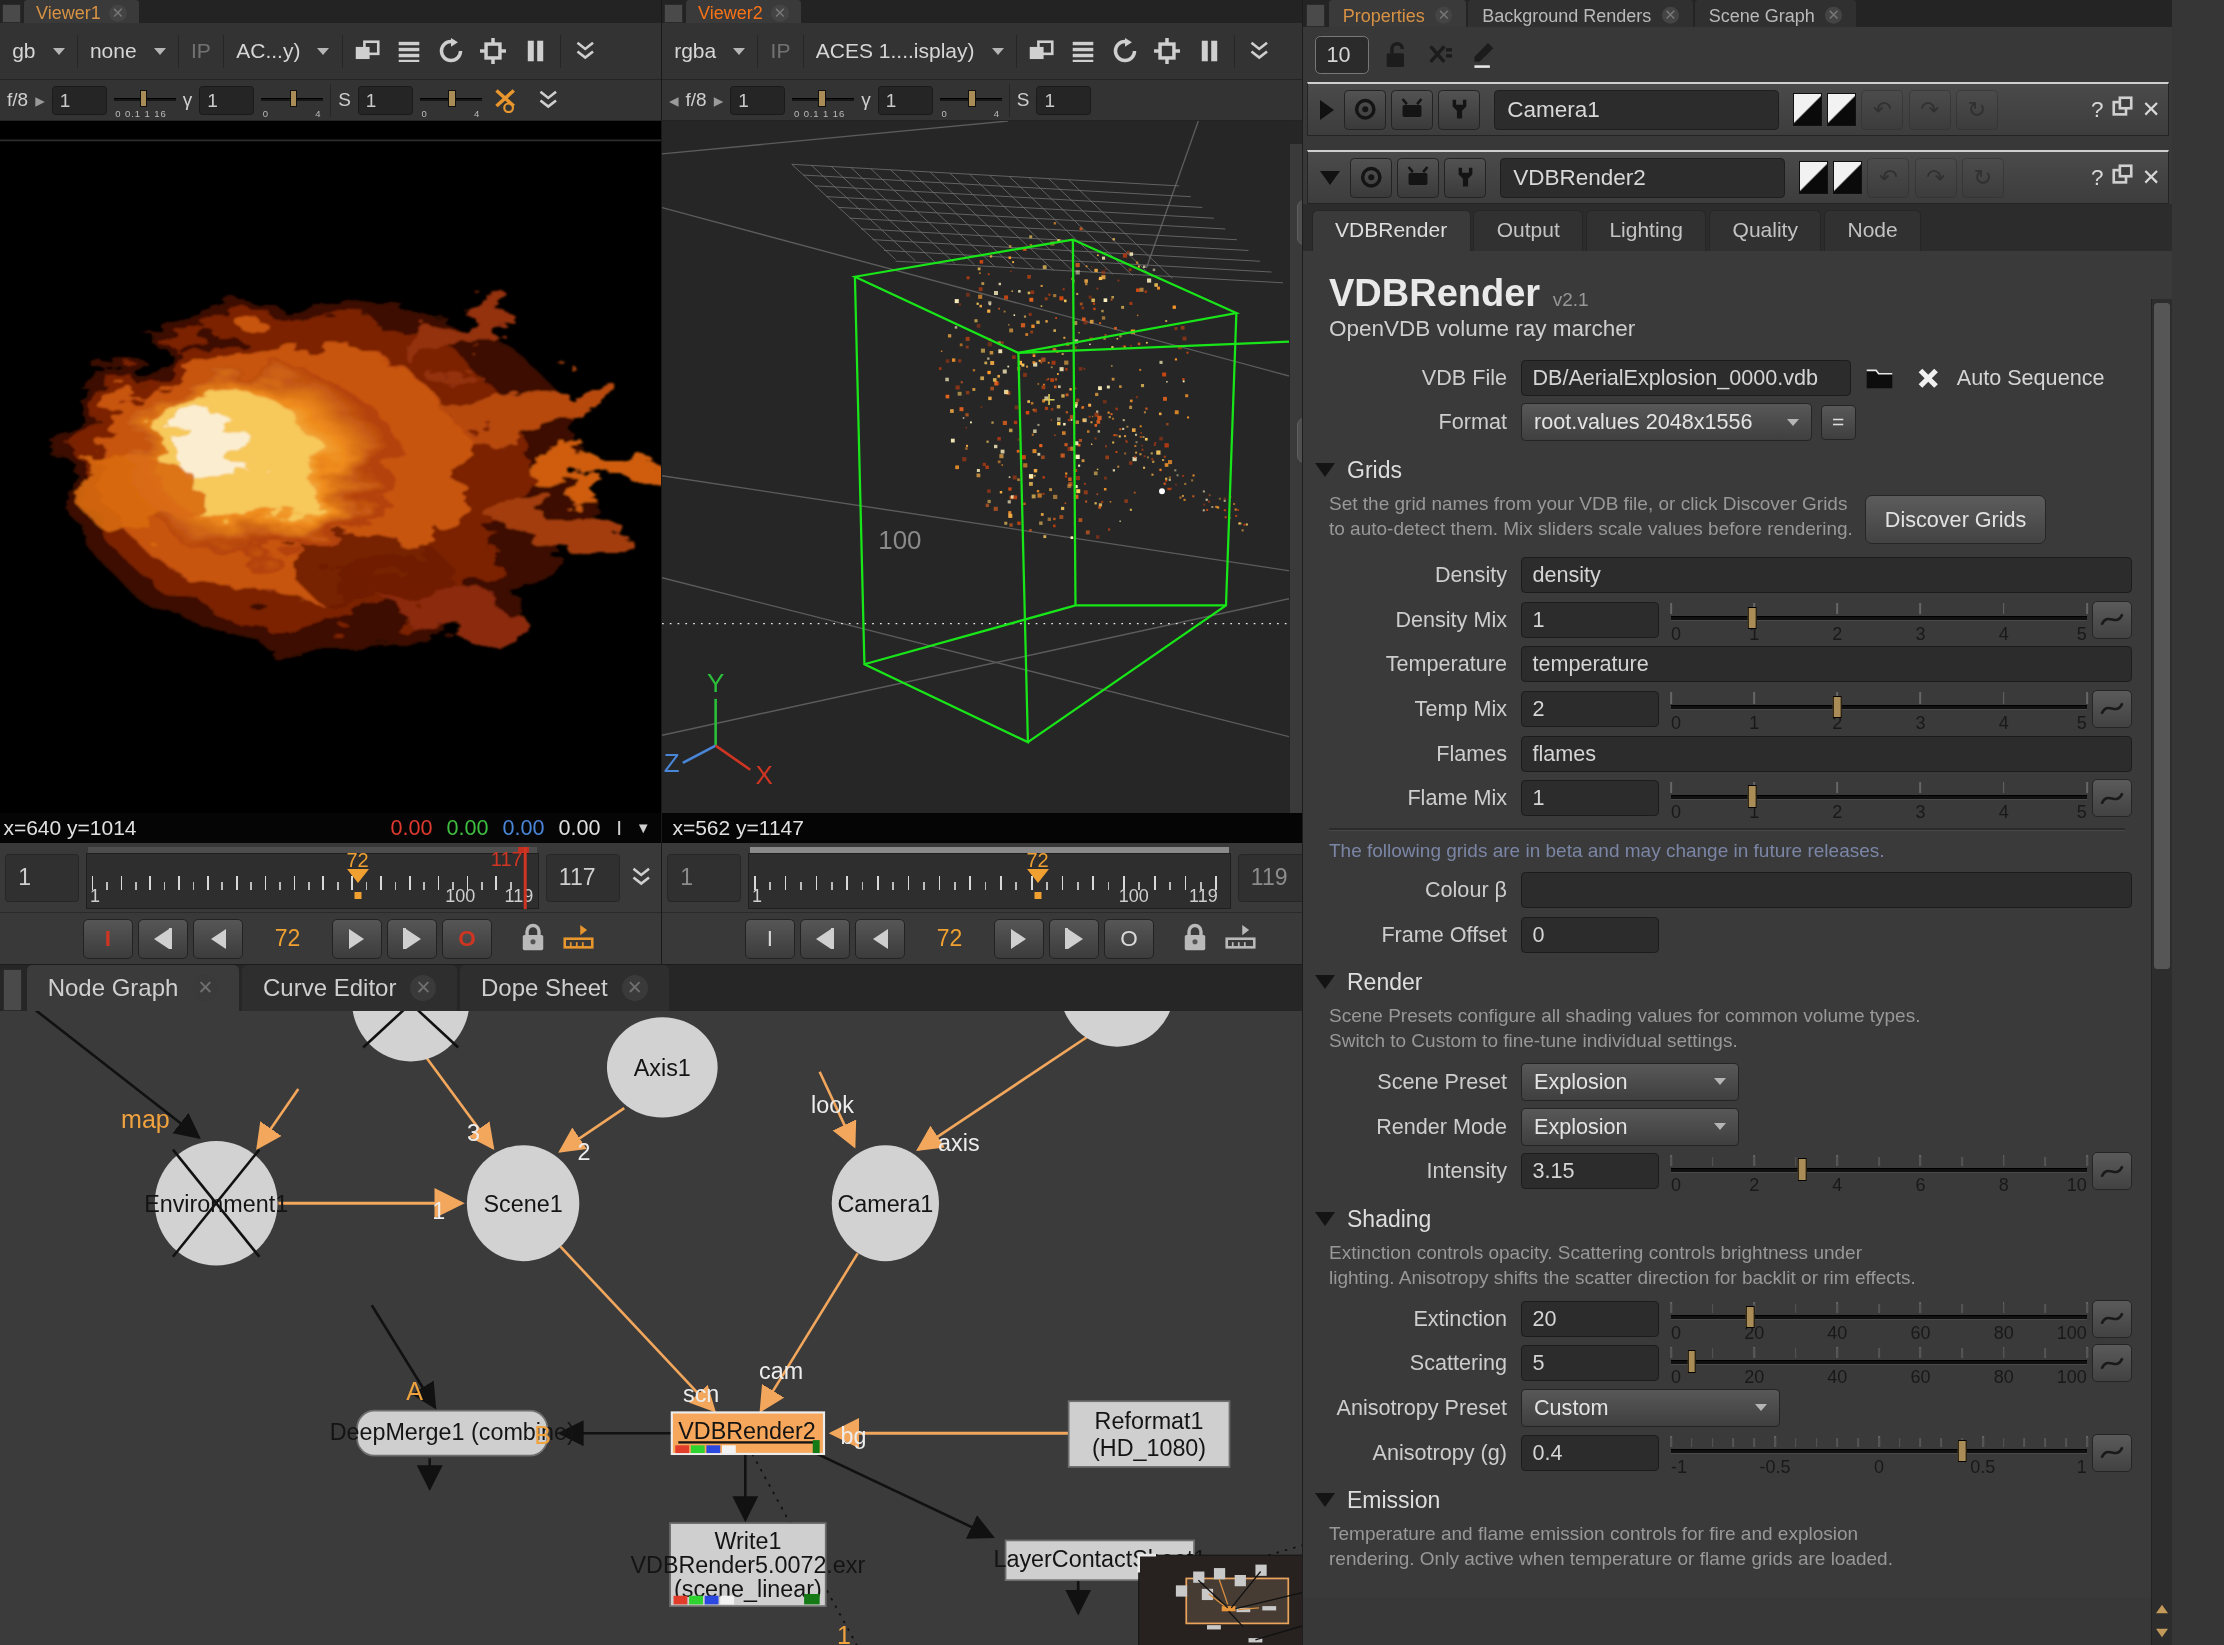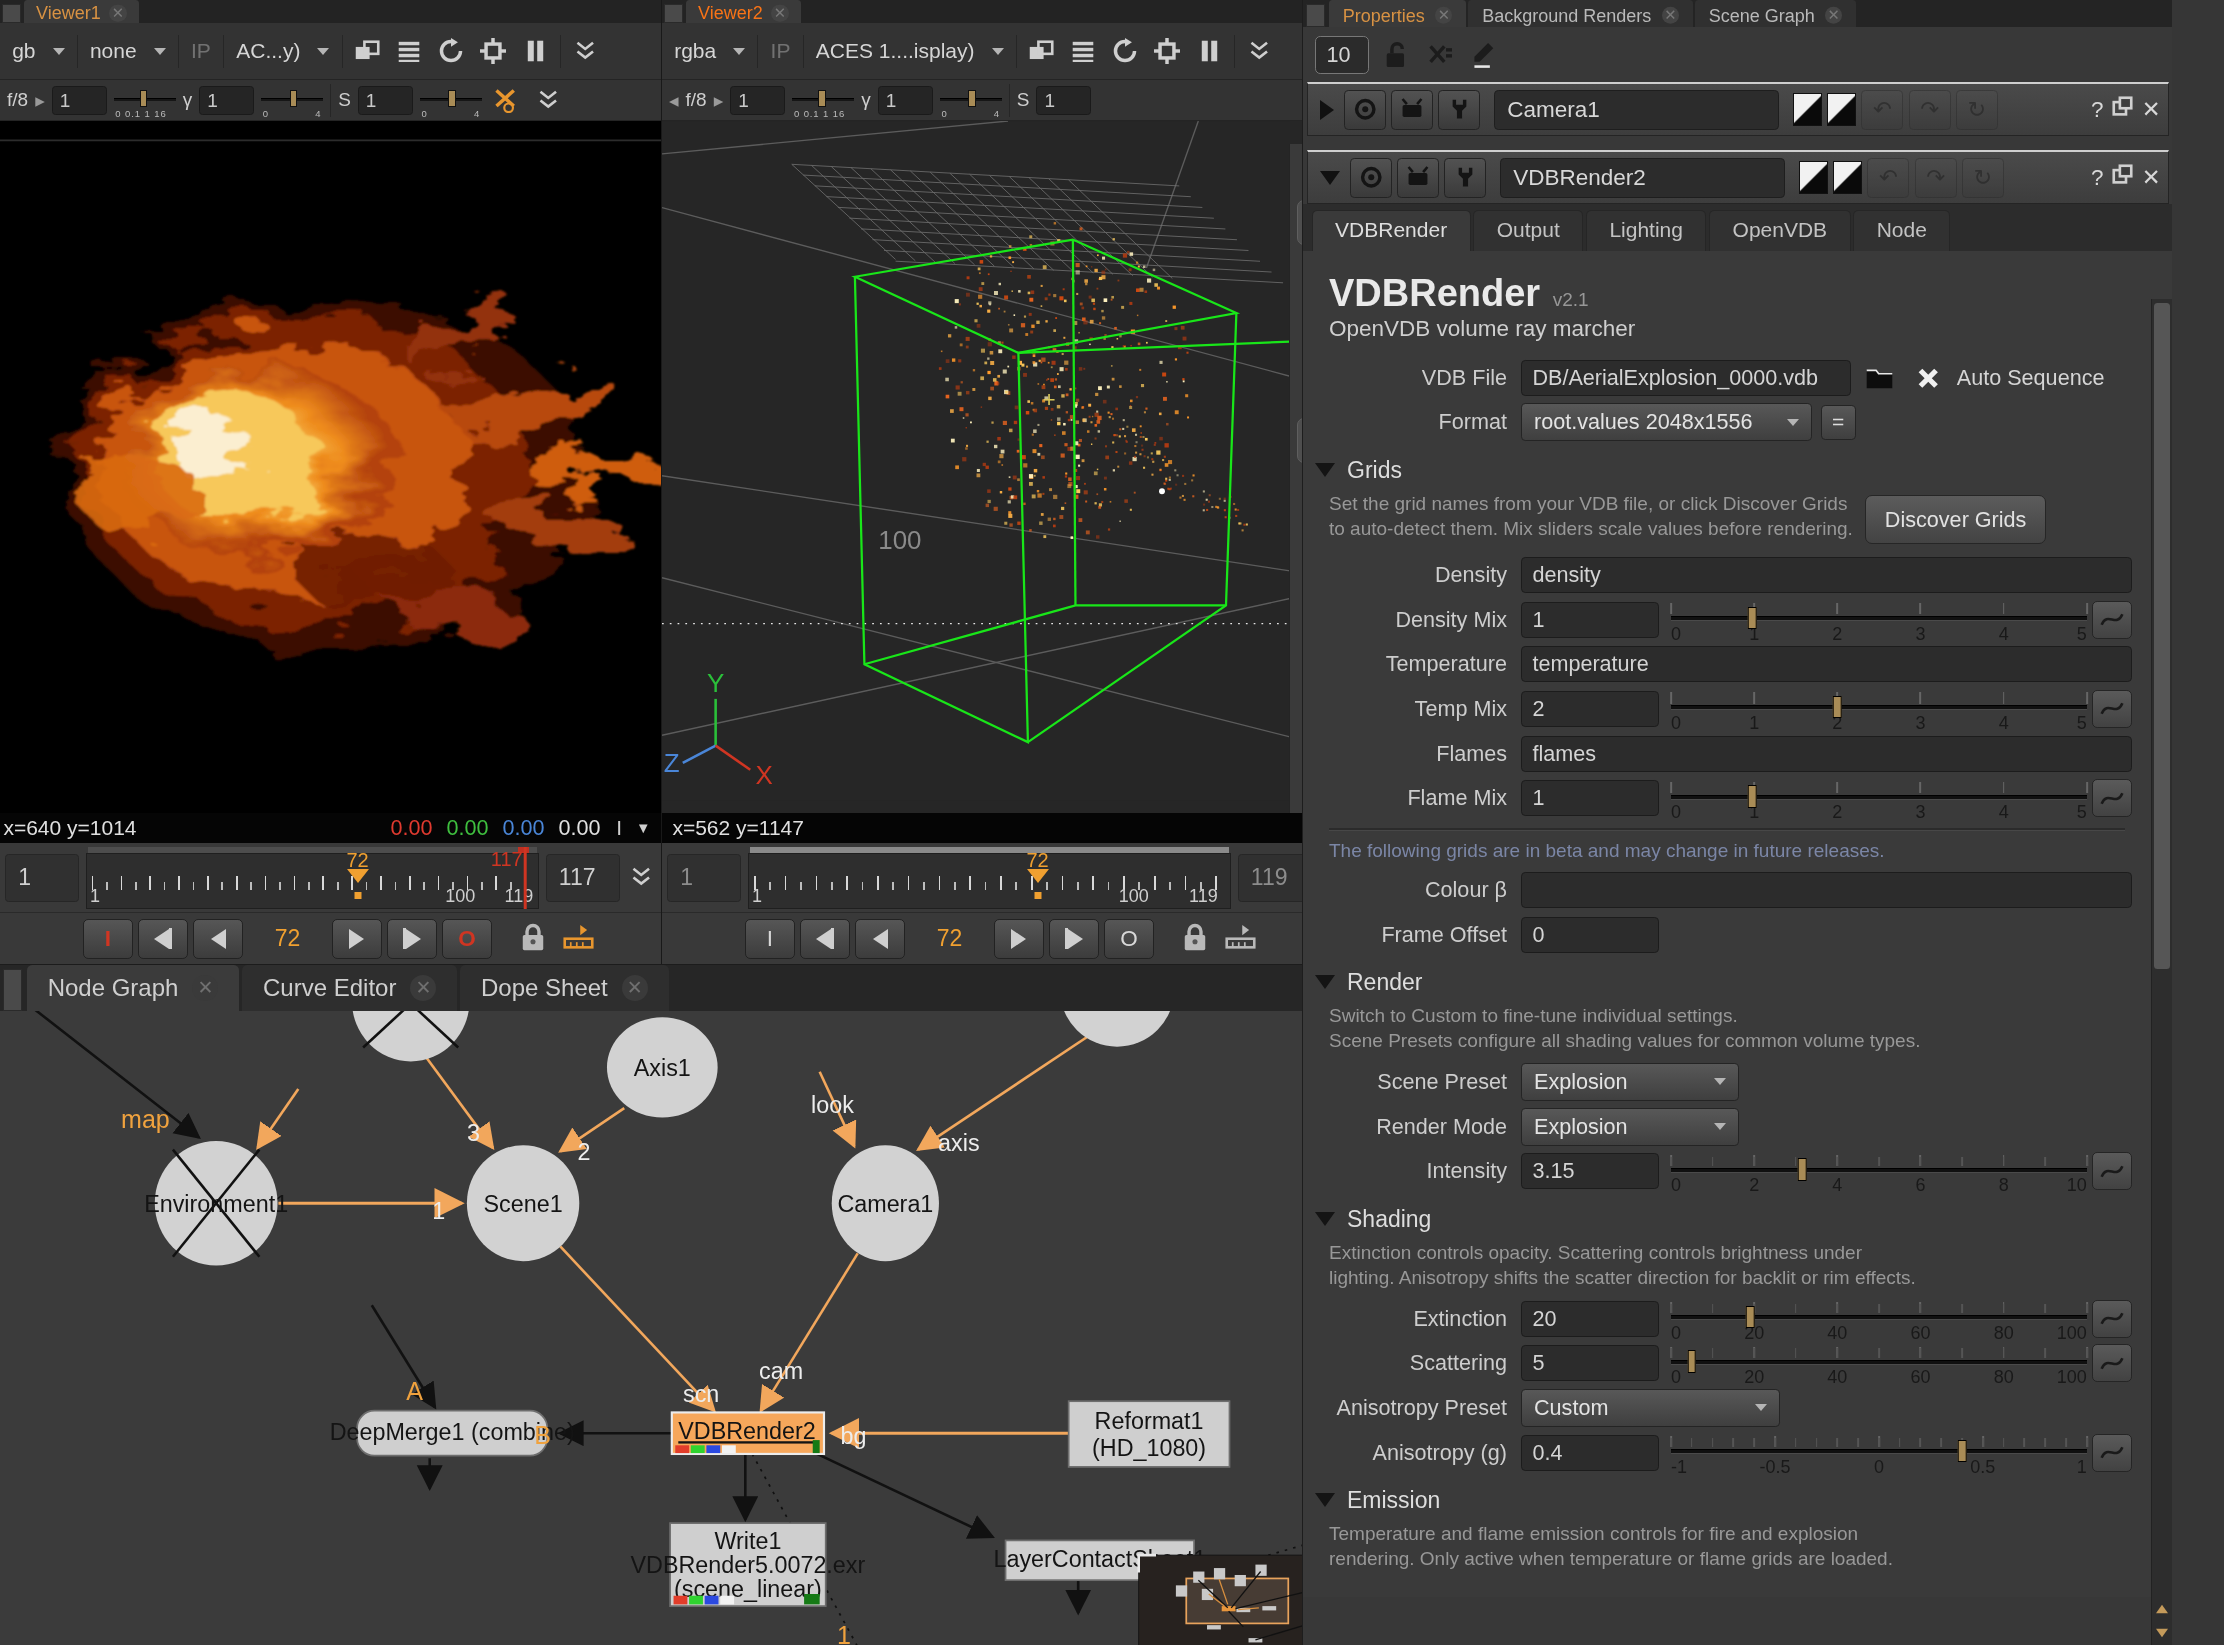--- a/index.html
+++ b/index.html
@@ -1612,21 +1612,21 @@
               <rect x="9" y="2" width="13" height="12" fill="#3d3d3d" stroke="#d0d0d0" stroke-width="3"></rect>
             </svg></span>
         <span>✕</span>
       </div>
     </div>
 
     <div class="ntabs">
       <div class="ntab sel">VDBRender</div>
       <div class="ntab">Output</div>
       <div class="ntab">Lighting</div>
-      <div class="ntab">OpenVDB</div>
+      <div class="ntab">Quality</div>
       <div class="ntab">Node</div>
     </div>
 
     <div class="pcontent">
       <div class="ptitle">
         <span class="big">VDBRender</span>
         <span class="ver">v2.1</span>
       </div>
       <div class="psub">OpenVDB volume ray marcher</div>
 
@@ -1769,22 +1769,22 @@
       <div class="prow">
         <div class="plabel">Frame Offset</div>
         <div class="pfield w-small">0</div>
       </div>
 
       <div class="sechdr">
         <span class="tri"></span>
         <span>Render</span>
       </div>
       <div class="phelp">
+        <div>Scene Presets configure all shading values for common volume types.</div>
         <div>Switch to Custom to fine-tune individual settings.</div>
-        <div>Scene Presets configure all shading values for common volume types.</div>
       </div>
       <div class="prow">
         <div class="plabel">Scene Preset</div>
         <div class="dd w250">
           <span>Explosion</span>
           <span class="caret"></span>
         </div>
       </div>
       <div class="prow">
         <div class="plabel">Render Mode</div>

